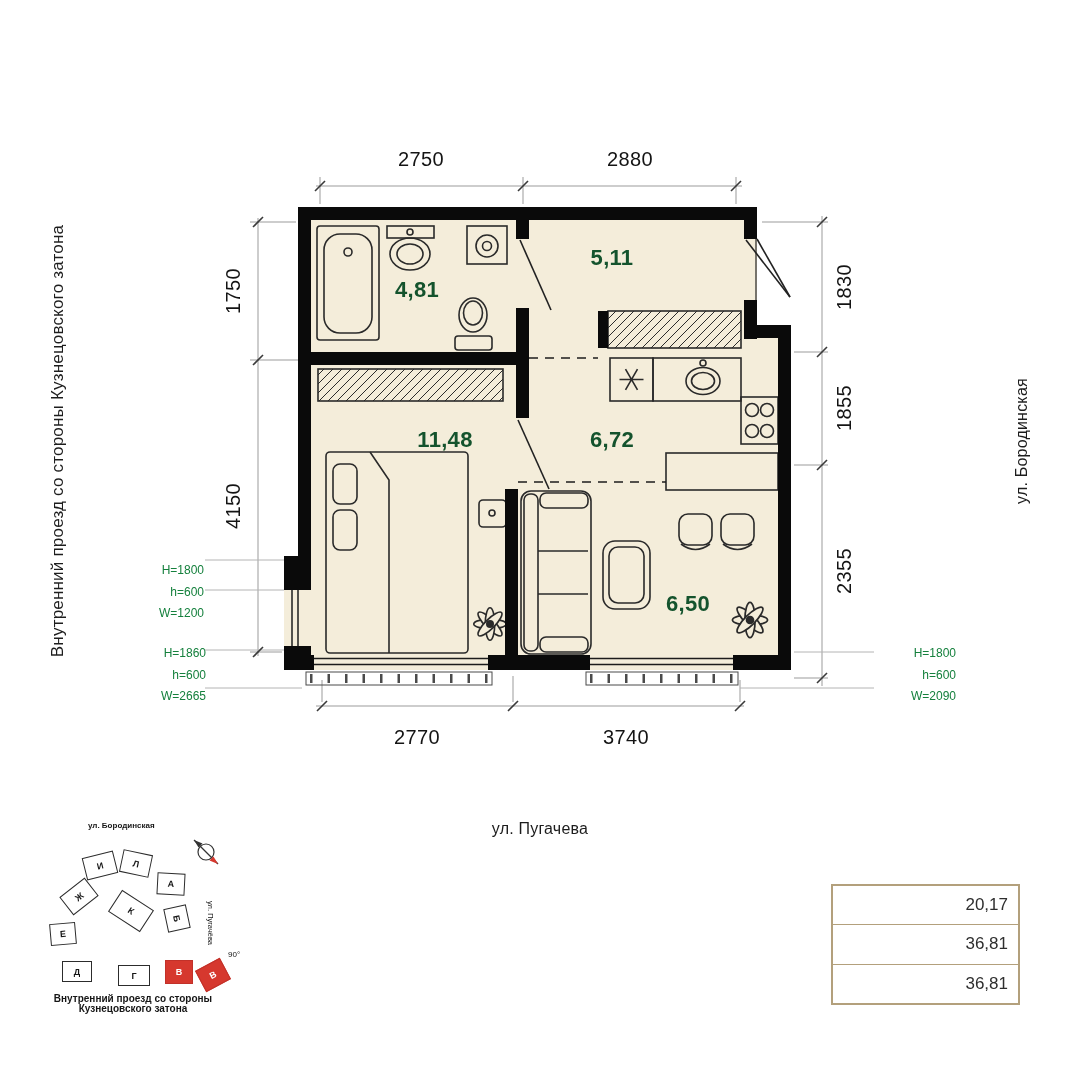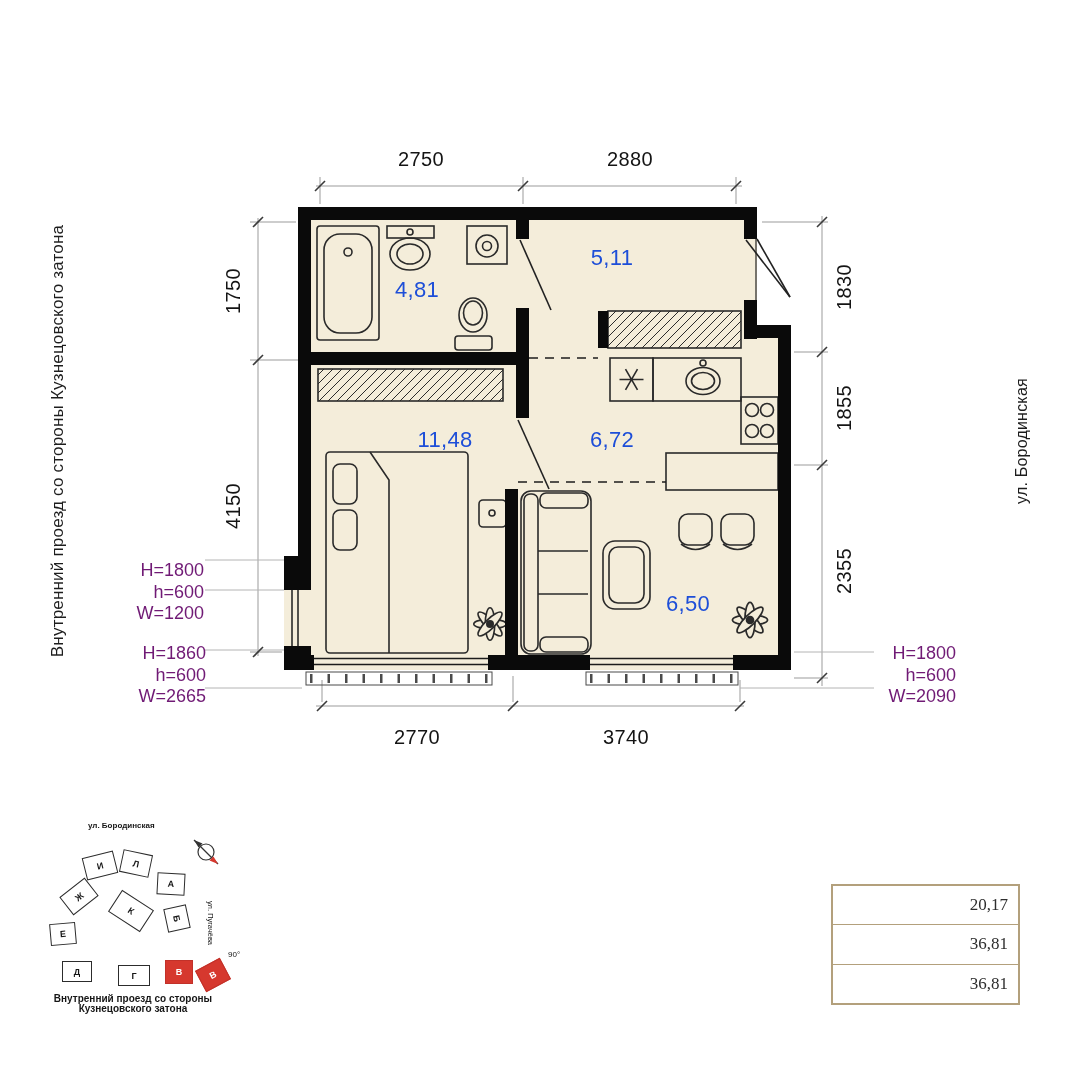--- a/index.html
+++ b/index.html
@@ -1,38 +1,38 @@
 <!DOCTYPE html>
 <html><head>
 <meta charset="utf-8">
 <style>
   html,body{margin:0;padding:0;background:#fff;}
   #stage{position:relative;width:1080px;height:1080px;background:#ffffff;
          font-family:"Liberation Sans",sans-serif;overflow:hidden;}
   .ctr{position:absolute;transform:translate(-50%,-50%);white-space:nowrap;}
   .rot{position:absolute;transform:translate(-50%,-50%) rotate(-90deg);white-space:nowrap;}
   .dim{font-size:20px;color:#141414;letter-spacing:.4px;}
-  .area{font-size:22px;font-weight:400;color:#1d4ed8;letter-spacing:.3px;}
+  .area{font-size:22px;font-weight:700;color:#14532d;letter-spacing:.3px;}
   .street{font-size:16px;color:#1d1d1d;letter-spacing:.2px;}
-  .spec{position:absolute;text-align:right;font-size:18px;color:#701a75;line-height:21.5px;}
+  .spec{position:absolute;text-align:right;font-size:12px;color:#15803d;line-height:21.5px;}
   .spec span{display:block;}
   
   #sitemap{position:absolute;left:38px;top:818px;width:212px;height:205px;}
   .mmb{position:absolute;background:#ffffff;border:1.3px solid #2c2c2c;display:flex;
        align-items:center;justify-content:center;font-size:9px;font-weight:700;color:#161616;}
   .mmb.red{background:#d6382e;border-color:#c23129;color:#ffffff;}
   .mmt{position:absolute;font-size:8px;font-weight:700;color:#161616;white-space:nowrap;}
   
   #card{position:absolute;left:831px;top:884px;width:189px;height:121px;display:flex;
         border:2px solid #b3a07c;box-sizing:border-box;background:#fff;}
   #card .left{width:101px;border-right:2px solid #b3a07c;display:flex;align-items:center;
         justify-content:center;font-size:45px;color:#3a3a3a;letter-spacing:1px;}
   #card .right{flex:1;display:flex;flex-direction:column;}
   #card .cell{flex:1;display:flex;align-items:center;justify-content:flex-end;
-        padding-right:10px;font-size:17px;color:#2e2e2e;border-bottom:1.5px solid #b3a07c;font-family:Liberation Serif, serif;}
+        padding-right:10px;font-size:17px;color:#2e2e2e;border-bottom:1.5px solid #b3a07c;}
   #card .cell:last-child{border-bottom:none;}
 </style>
 </head>
 <body>
 
 <div id="stage">
 
   <svg width="1080" height="1080" viewBox="0 0 1080 1080" style="position:absolute;left:0;top:0;">
     <defs>
       <pattern id="hatch" width="9" height="9" patternUnits="userSpaceOnUse">
@@ -214,20 +214,21 @@
       <rect x="505" y="489" width="13" height="166"></rect>
       <rect x="598" y="311" width="10" height="37"></rect>
     </g>
   </svg>
 
 
   <div class="rot street" style="left:58px;top:441px;font-size:17px;">Внутренний проезд со стороны Кузнецовского затона</div>
 
   <div class="rot street" style="left:1022px;top:441px;">ул. Бородинская</div>
 
+  <div class="street" style="position:absolute;left:0;right:0;top:820px;text-align:center;">ул. Пугачева</div>
 
   <div class="ctr dim" style="left:421px;top:159px;">2750</div>
   <div class="ctr dim" style="left:630px;top:159px;">2880</div>
   <div class="rot dim" style="left:233px;top:291px;">1750</div>
   <div class="rot dim" style="left:233px;top:506px;">4150</div>
   <div class="rot dim" style="left:844px;top:287px;">1830</div>
   <div class="rot dim" style="left:844px;top:408px;">1855</div>
   <div class="rot dim" style="left:844px;top:571px;">2355</div>
   <div class="ctr dim" style="left:417px;top:737px;">2770</div>
   <div class="ctr dim" style="left:626px;top:737px;">3740</div>

